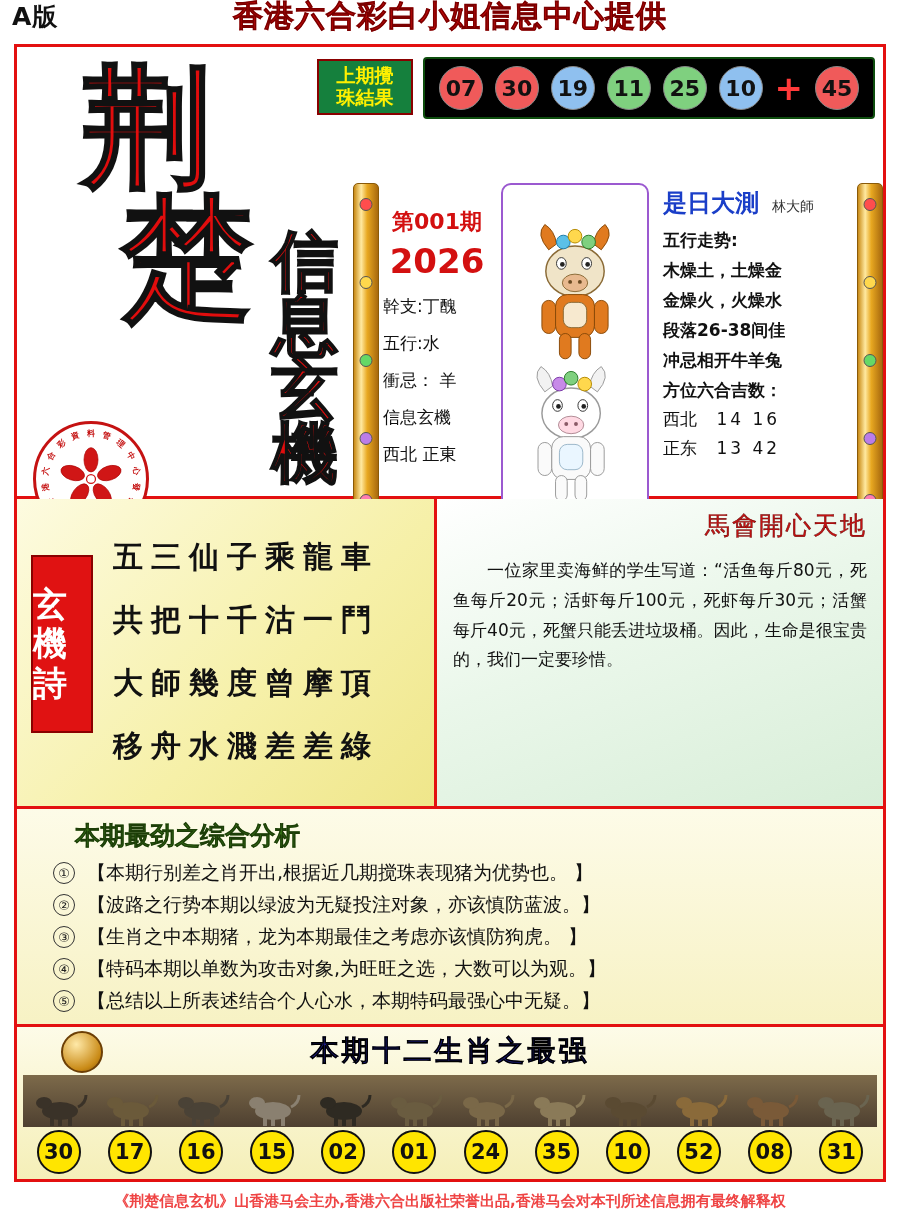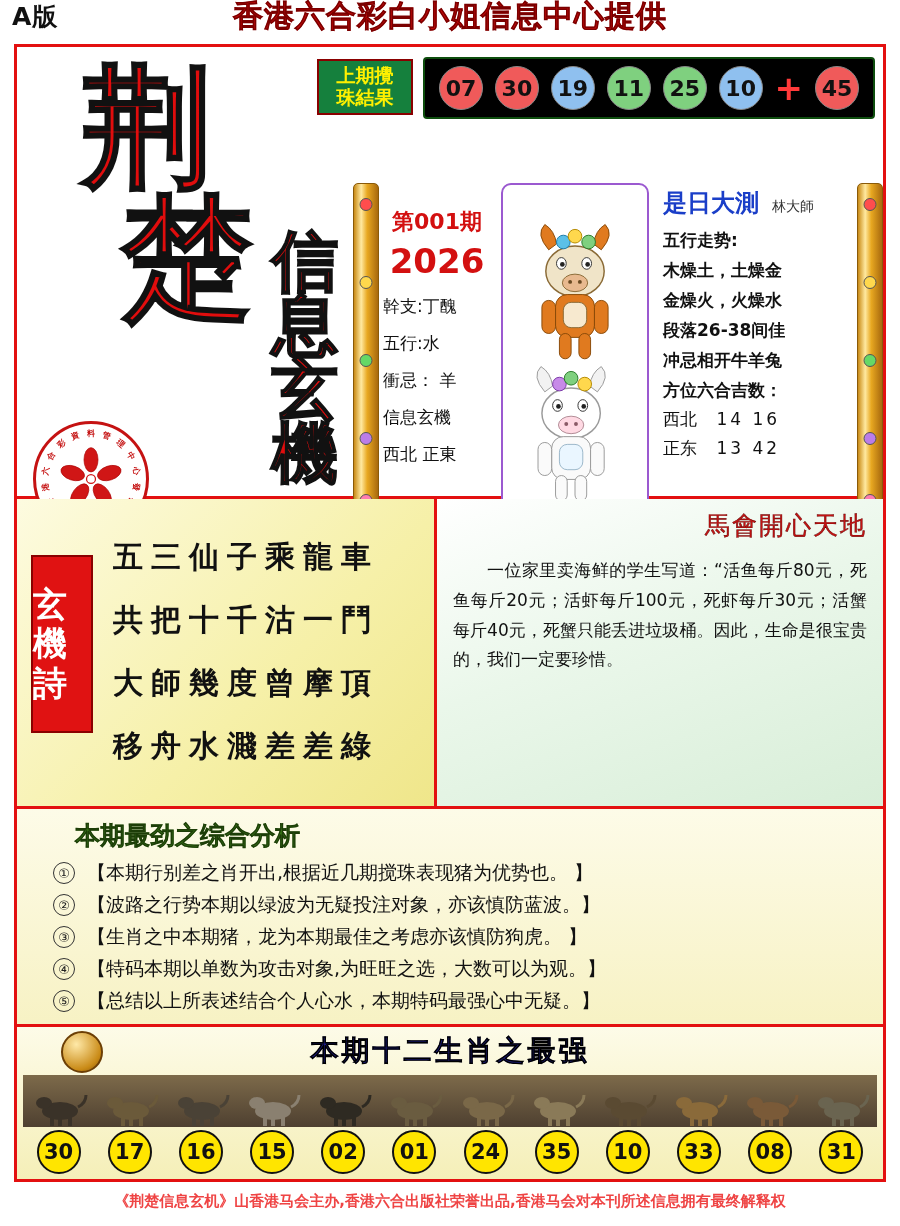--- a/index.html
+++ b/index.html
@@ -787,21 +787,21 @@
     <div class="zodiac-nums" id="zodiacNums">
         <div class="znum">30</div>
         <div class="znum">17</div>
         <div class="znum">16</div>
         <div class="znum">15</div>
         <div class="znum">02</div>
         <div class="znum">01</div>
         <div class="znum">24</div>
         <div class="znum">35</div>
         <div class="znum">10</div>
-        <div class="znum">33</div>
+        <div class="znum">52</div>
         <div class="znum">08</div>
         <div class="znum">31</div>
       </div>
   </div>
 
 </div>
 
 <div class="footer">《荆楚信息玄机》山香港马会主办,香港六合出版社荣誉出品,香港马会对本刊所述信息拥有最终解释权</div>
 
 </body></html>

